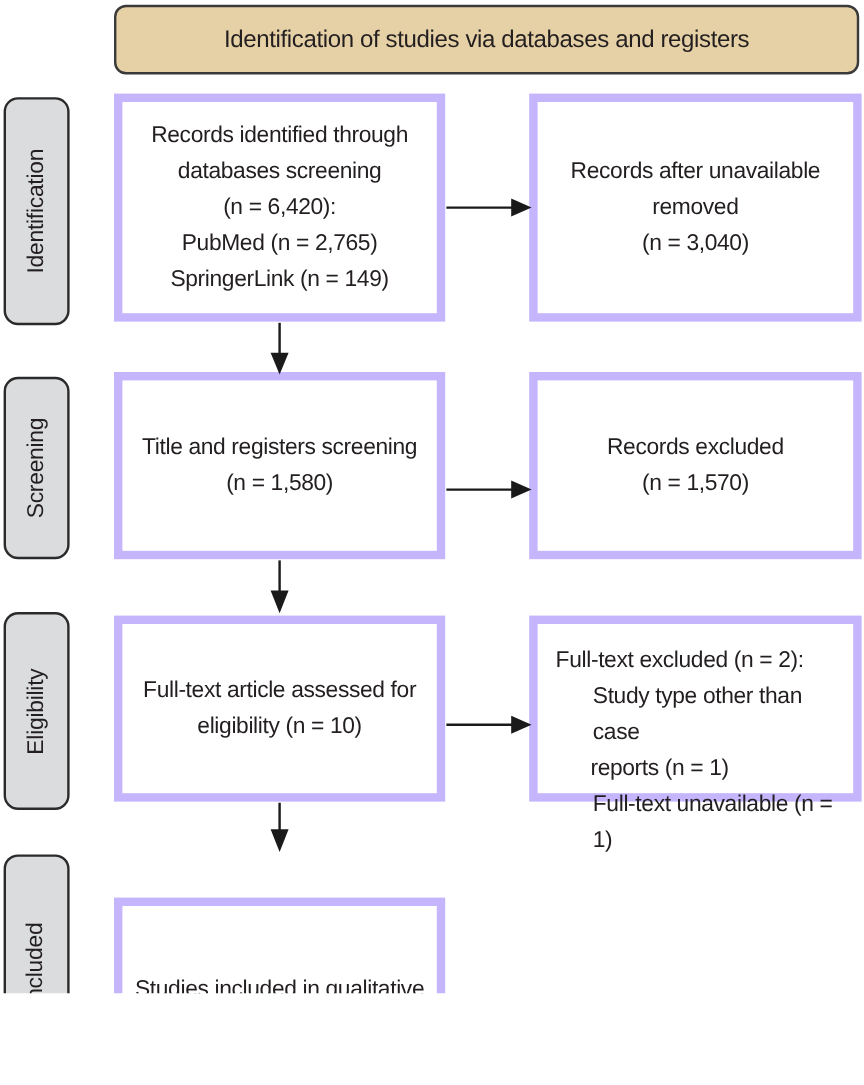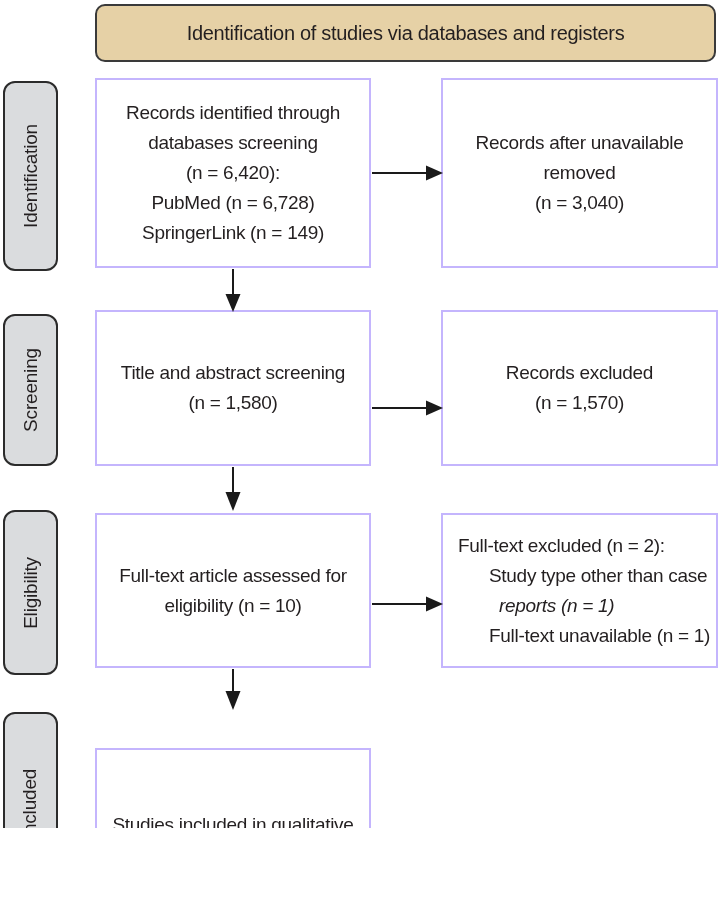--- a/index.html
+++ b/index.html
@@ -59,21 +59,21 @@
   .stage-identification { top: 81px;  height: 190px; }
   .stage-screening      { top: 314px; height: 152px; }
   .stage-eligibility    { top: 510px; height: 165px; }
   .stage-included       { top: 712px; height: 183px; }
 
   
   .fbox {
     position: absolute;
     box-sizing: border-box;
     background: #ffffff;
-    border: 2px solid #c4b5fd;
+    border: 7px solid #c4b5fd;
     display: flex;
     flex-direction: column;
     align-items: center;
     justify-content: center;
     text-align: center;
     font-size: 19px;
     line-height: 30px;
     letter-spacing: -0.3px;
   }
   .col-left  { left: 95px;  width: 276px; }
@@ -86,21 +86,21 @@
   
   .fbox.indented {
     align-items: stretch;
     justify-content: flex-start;
     text-align: left;
     padding-top: 16px;
   }
   .fbox.indented .line { display: block; }
   .indent-0 { padding-left: 15px; }
   .indent-1 { padding-left: 46px; }
-  .indent-2 { padding-left: 56px; font-style: italic; }
+  .indent-2 { padding-left: 44px; }
 
   
   .arrows {
     position: absolute;
     left: 0;
     top: 0;
     width: 720px;
     height: 904px;
     pointer-events: none;
   }
@@ -126,31 +126,31 @@
     <span class="vtext">Eligibility</span>
   </div>
   <div class="stage stage-included">
     <span class="vtext">Included</span>
   </div>
 
   <div class="fbox col-left row-1">
     <span class="line">Records identified through</span>
     <span class="line">databases screening</span>
     <span class="line">(n = 6,420):</span>
-    <span class="line">PubMed (n = 6,728)</span>
+    <span class="line">PubMed (n = 2,765)</span>
     <span class="line">SpringerLink (n = 149)</span>
   </div>
   <div class="fbox col-right row-1">
     <span class="line">Records after unavailable</span>
     <span class="line">removed</span>
     <span class="line">(n = 3,040)</span>
   </div>
 
   <div class="fbox col-left row-2">
-    <span class="line">Title and abstract screening</span>
+    <span class="line">Title and registers screening</span>
     <span class="line">(n = 1,580)</span>
   </div>
   <div class="fbox col-right row-2">
     <span class="line">Records excluded</span>
     <span class="line">(n = 1,570)</span>
   </div>
 
   <div class="fbox col-left row-3">
     <span class="line">Full-text article assessed for</span>
     <span class="line">eligibility (n = 10)</span>

